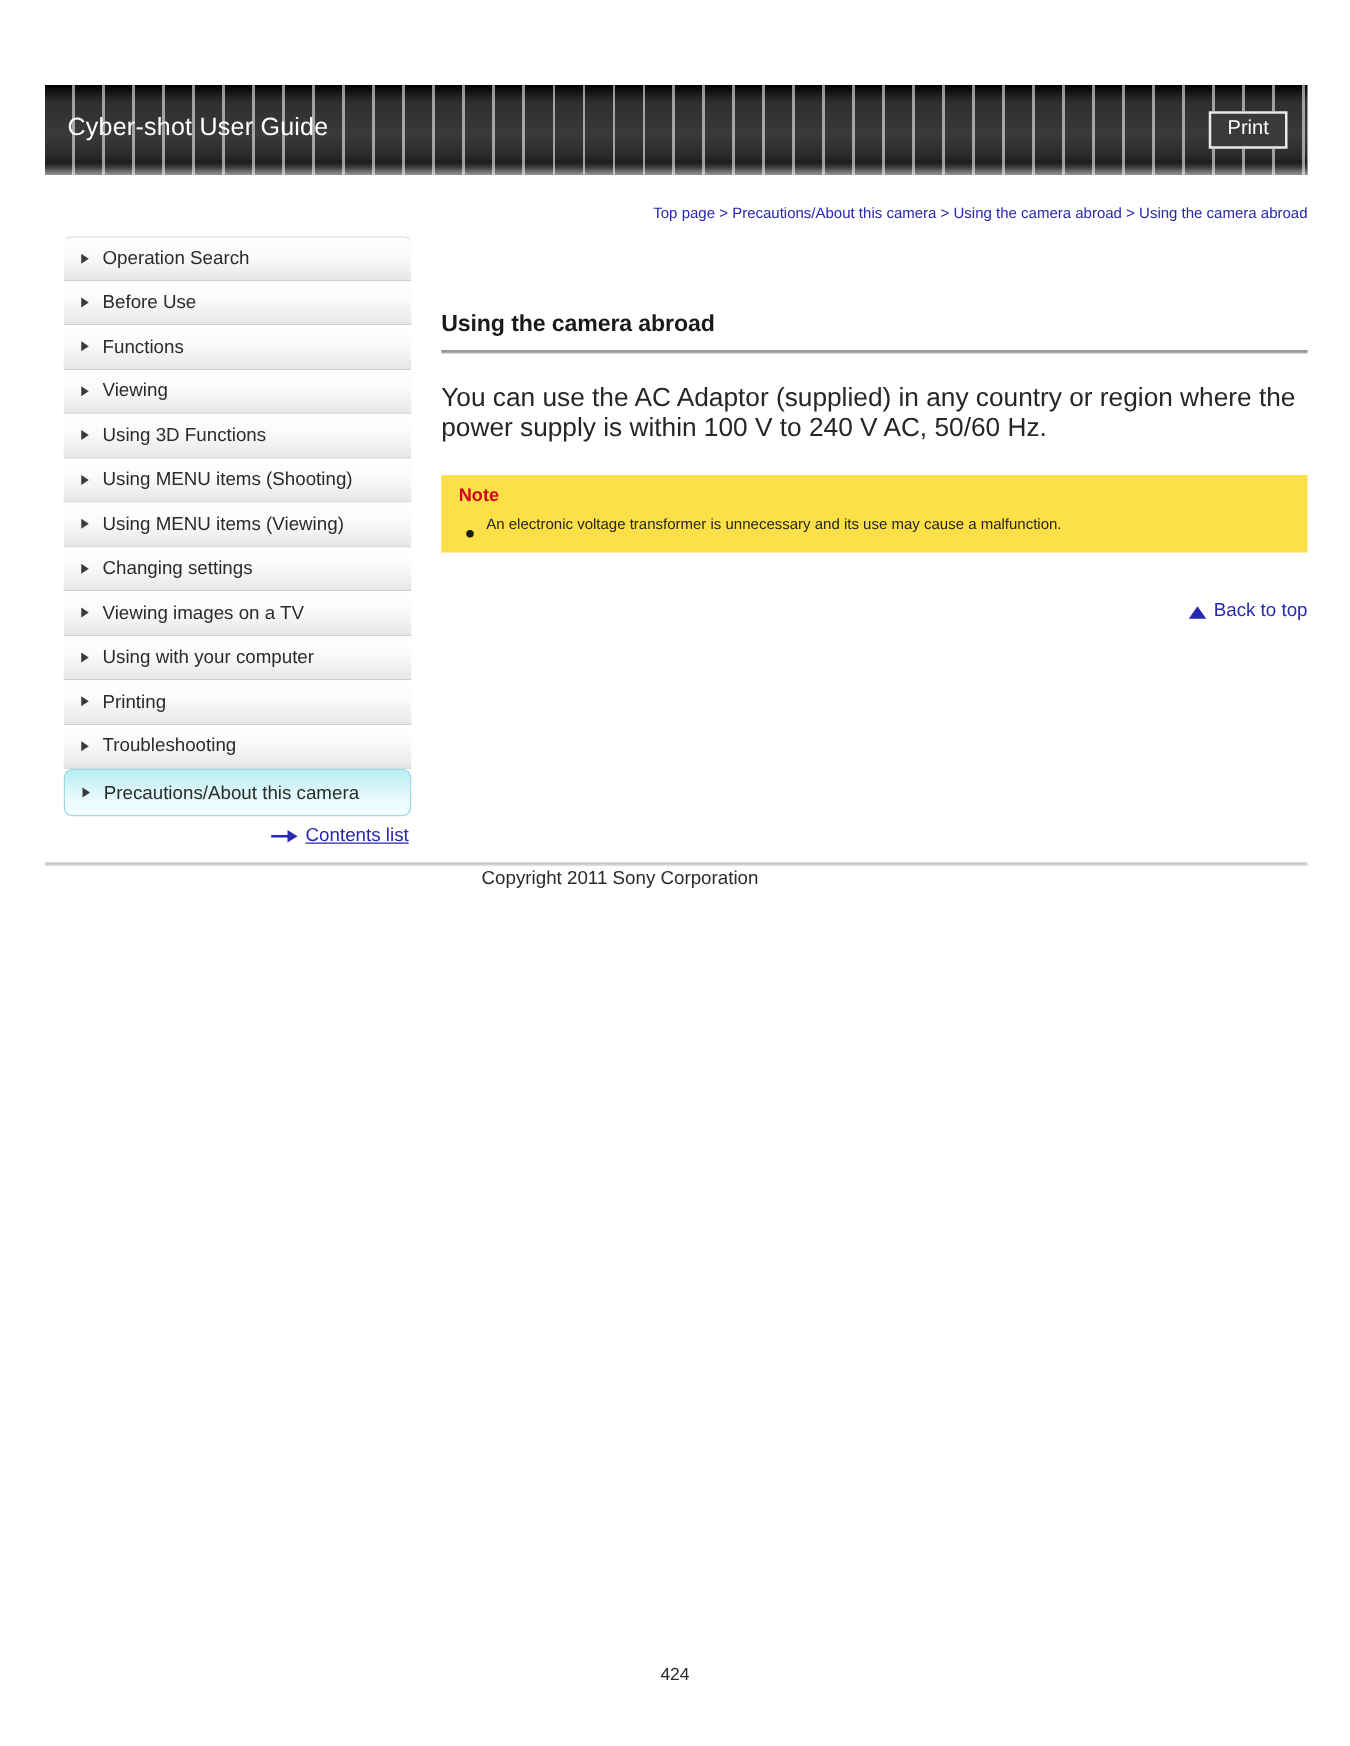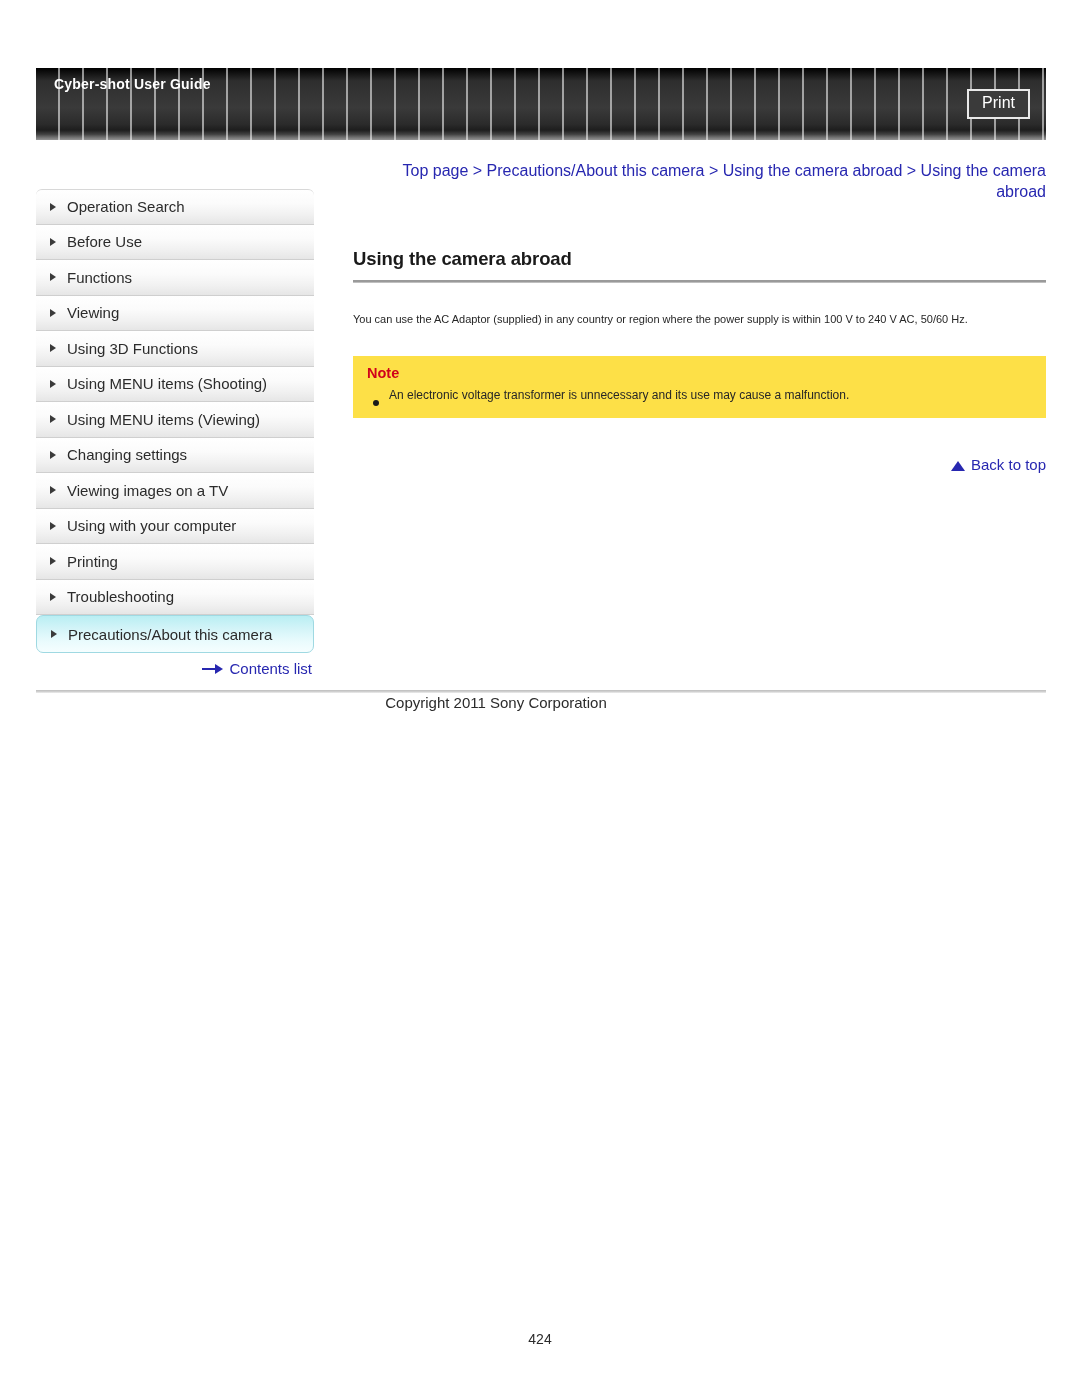--- a/index.html
+++ b/index.html
@@ -42,24 +42,24 @@
     content: "";
     position: absolute;
     left: 0; right: 0; bottom: 0;
     height: 10px;
     background: linear-gradient(to bottom, rgba(255,255,255,0) 0%, rgba(255,255,255,0.45) 100%);
     pointer-events: none;
   }
   #site-title {
     position: absolute;
     left: 18px;
-    top: 8px;
+    top: 23px;
     color: #ffffff;
-    font-size: 14px;
-    font-weight: bold;
+    font-size: 20px;
+    font-weight: normal;
     letter-spacing: 0.2px;
     z-index: 3;
     white-space: nowrap;
   }
   #print-button {
     position: absolute;
     right: 16px;
     top: 21px;
     z-index: 3;
     border: 2px solid #e9e9e9;
@@ -72,30 +72,30 @@
   }
 
   
   #breadcrumb {
     position: absolute;
     left: 353px;
     top: 160px;
     width: 693px;
     text-align: right;
     color: #2727b0;
-    font-size: 16px;
+    font-size: 12px;
     line-height: 21px;
   }
   #breadcrumb .crumb { color: #2727b0; }
   #breadcrumb .sep { color: #2727b0; }
 
   
   #sidebar {
     position: absolute;
-    left: 36px;
+    left: 51px;
     top: 189px;
     width: 278px;
   }
   .nav-item {
     position: relative;
     height: 35.5px;
     box-sizing: border-box;
     border-bottom: 1px solid #cfcfcf;
     background: linear-gradient(to bottom,
         #ffffff 0%,
@@ -162,20 +162,21 @@
     left: 13px; top: 0.5px;
     width: 0; height: 0;
     border-left: 8px solid #2727b0;
     border-top: 5px solid transparent;
     border-bottom: 5px solid transparent;
   }
   #contents-list-link {
     color: #2727b0;
     font-size: 15px;
     white-space: nowrap;
+    text-decoration: underline;
   }
 
   
   #main {
     position: absolute;
     left: 353px;
     top: 248px;
     width: 693px;
   }
   #page-heading {
@@ -185,21 +186,21 @@
     margin: 0;
     padding-bottom: 10px;
     letter-spacing: -0.1px;
   }
   #heading-rule {
     height: 3px;
     background: linear-gradient(to bottom, #9a9a9a 0%, #9a9a9a 55%, #d5d5d5 100%);
     margin-bottom: 24px;
   }
   #intro-paragraph {
-    font-size: 11px;
+    font-size: 21px;
     line-height: 24px;
     color: #262626;
     margin: 0;
   }
   #note-box {
     margin-top: 25px;
     background: #fde047;
     padding: 9px 14px 12px 14px;
     box-sizing: border-box;
   }

